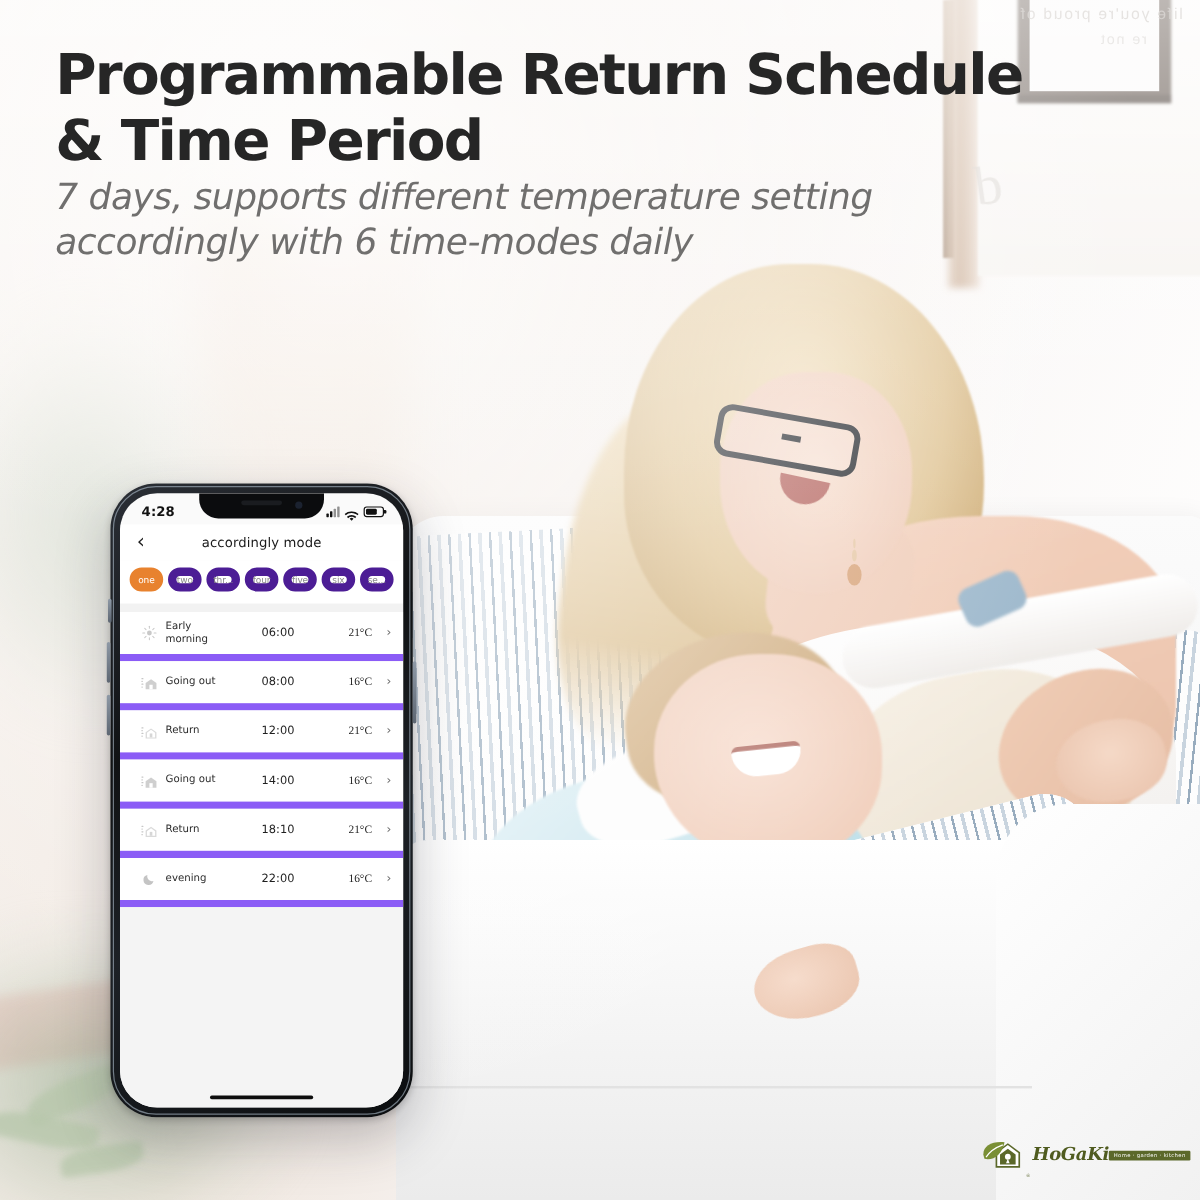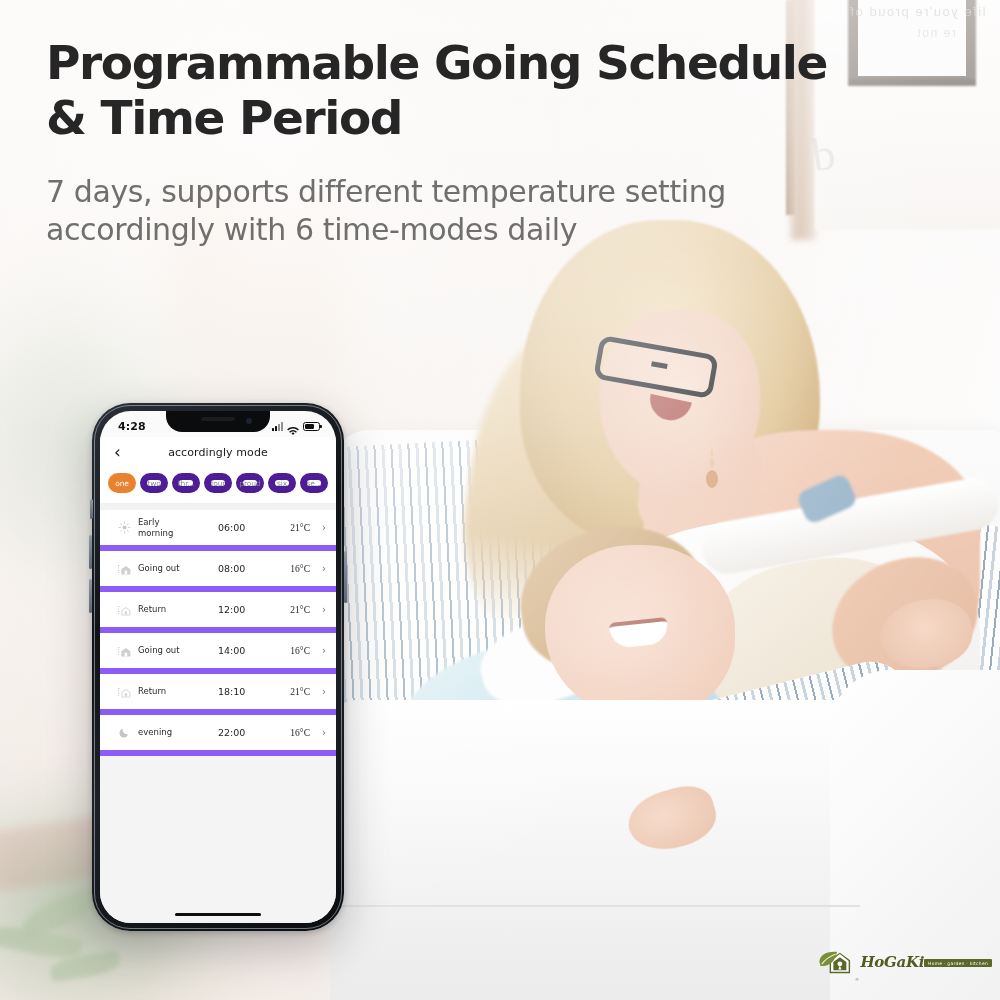--- a/index.html
+++ b/index.html
@@ -331,27 +331,28 @@
   }
   .title {
     font-family: "DejaVu Sans", sans-serif;
     font-weight: 700;
     font-size: 47px;
     line-height: 1.16;
     letter-spacing: -1.4px;
     color: #262626;
   }
   .subtitle {
-    margin-top: 28px;
+    margin-top: 1px;
     font-family: "DejaVu Sans", sans-serif;
     font-weight: 400;
     font-size: 30px;
     line-height: 1.27;
     letter-spacing: -.4px;
     color: #706f6e;
+    font-style: italic;
   }
 
   
   .phone {
     position: absolute;
     left: 92px; top: 403px;
     width: 252px; height: 528px;
     border-radius: 38px;
     background: linear-gradient(150deg,#2b2f36 0%, #101214 35%, #1d2126 60%, #0b0d0f 100%);
     padding: 8px;
@@ -627,21 +628,21 @@
     <div class="leaf" style="left:20px;  top:900px; width:80px; height:26px; transform:rotate(-22deg);"></div>
     <div class="leaf" style="left:-10px; top:930px; width:92px; height:24px; transform:rotate(12deg);"></div>
     <div class="leaf" style="left:50px;  top:955px; width:70px; height:22px; transform:rotate(-8deg);"></div>
 
     <div class="haze"></div>
     <div class="haze2"></div>
   </div>
 
   <div class="headline">
     <div class="title">
-      <div>Programmable Going Schedule</div>
+      <div>Programmable Return Schedule</div>
       <div>&amp; Time Period</div>
     </div>
     <div class="subtitle">
       <div>7 days, supports different temperature setting</div>
       <div>accordingly with 6 time-modes daily</div>
     </div>
   </div>
 
   <div class="phone">
     <div class="phone-rim"></div>
@@ -683,21 +684,21 @@
         <div class="navbar">
           <div class="nav-back">‹</div>
           <div class="nav-title">accordingly mode</div>
         </div>
 
         <div class="days" id="day-selector">
             <div class="day active">one</div>
             <div class="day">two</div>
             <div class="day">thr...</div>
             <div class="day">four</div>
-            <div class="day">proud</div>
+            <div class="day">five</div>
             <div class="day">six</div>
             <div class="day">se...</div>
           </div>
 
         <div class="list-gap"></div>
 
         <div class="rows" id="schedule-rows">
             <div class="row">
               <div class="row-icon">
                 <svg viewBox="0 0 20 20" width="13" height="13">

